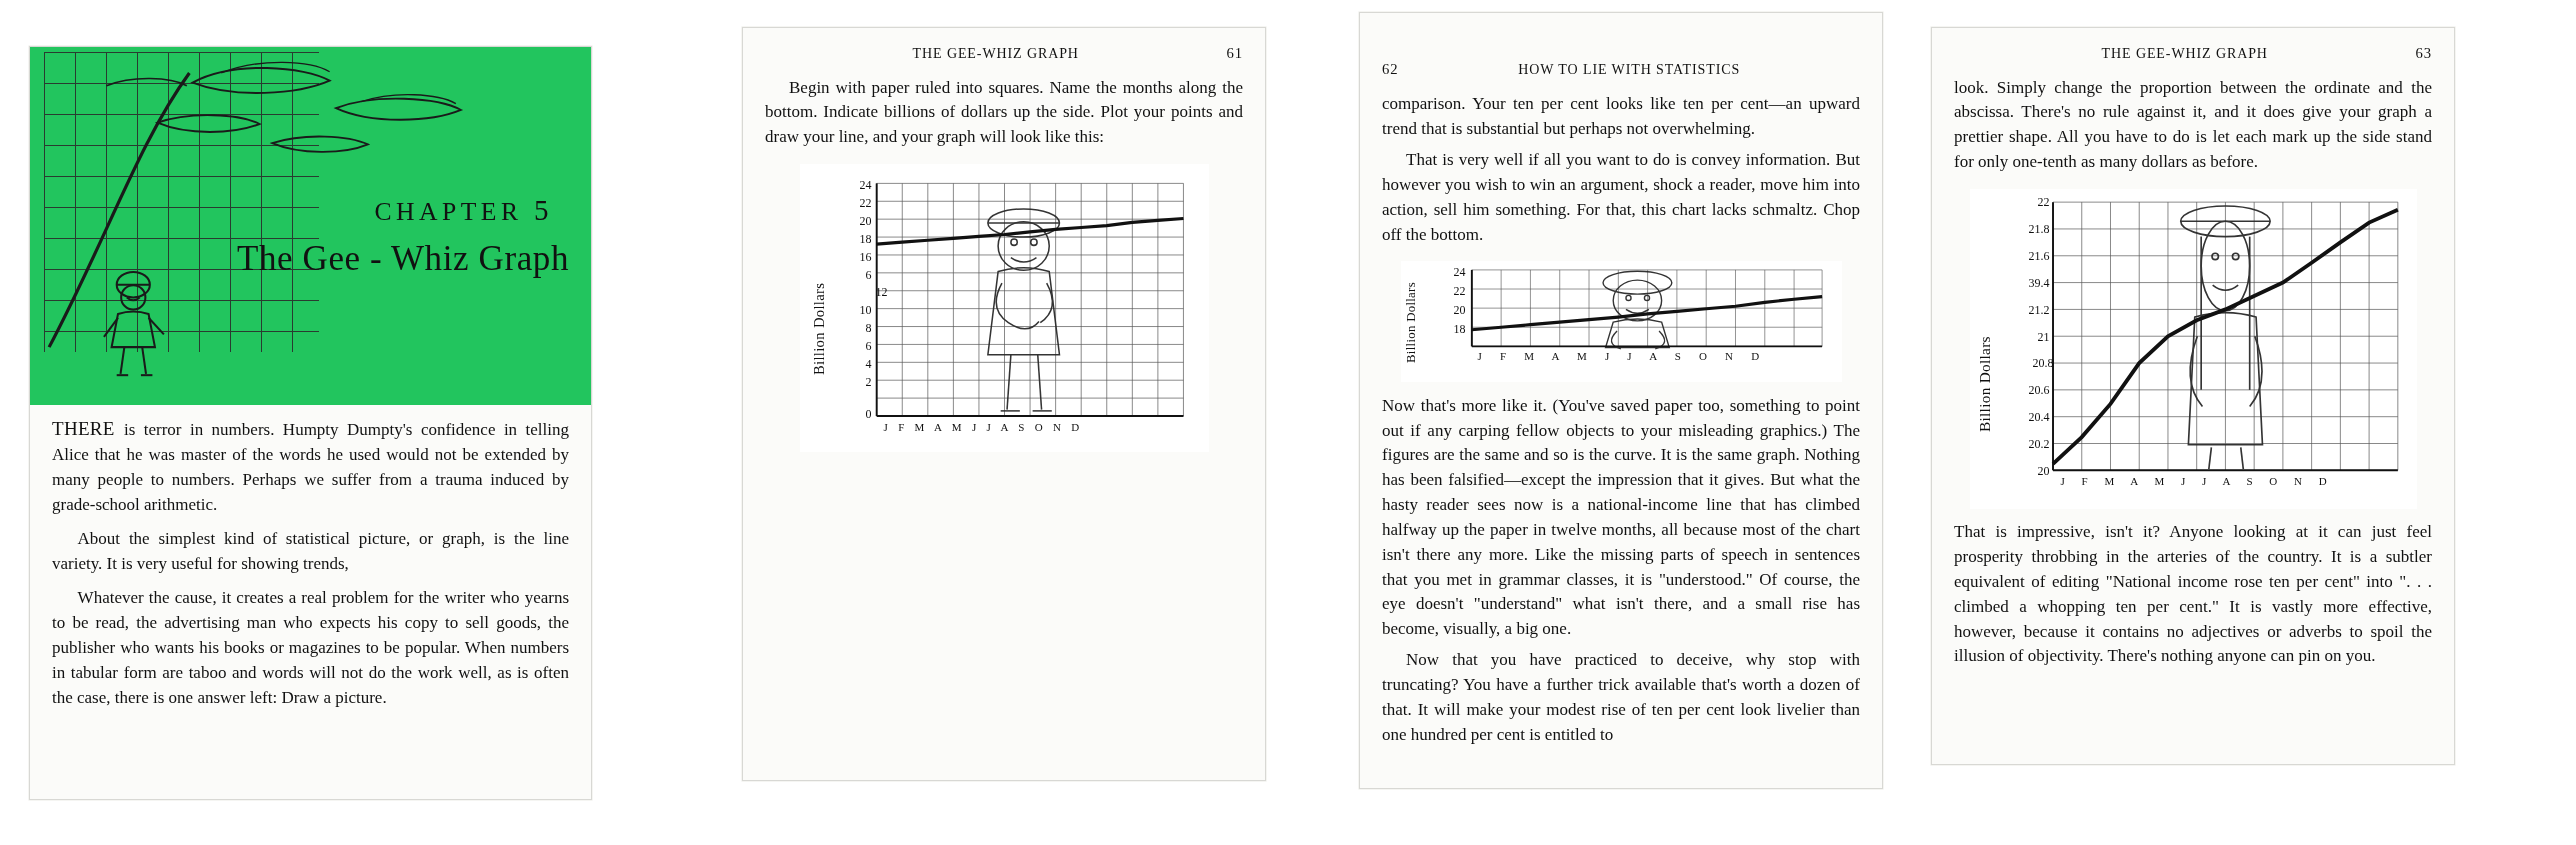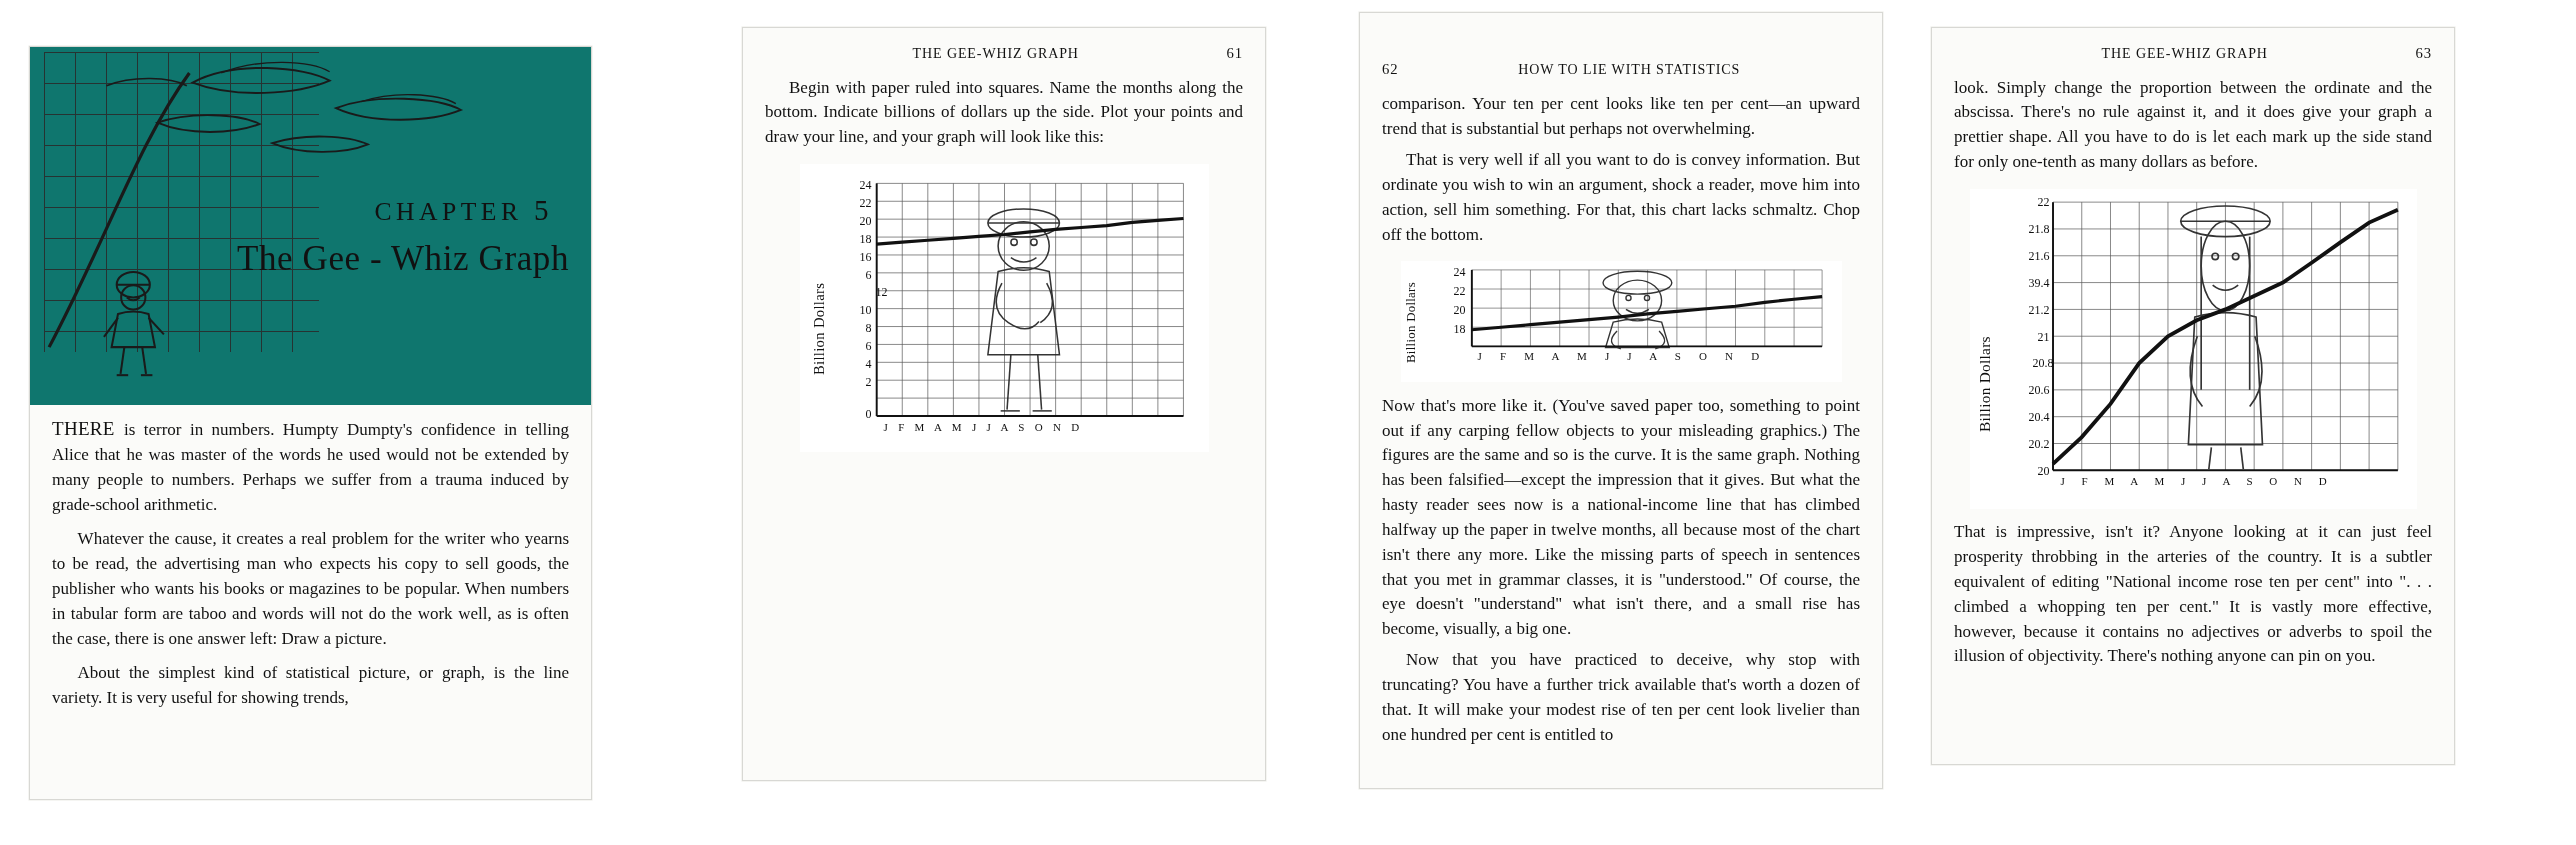--- a/index.html
+++ b/index.html
@@ -36,21 +36,21 @@
     width: 563px;
     height: 754px;
     margin-left: 29px;
     margin-top: 46px;
     padding: 0;
   }
   .p1-art {
     position: relative;
     width: 100%;
     height: 358px;
-    background: #0f766e;
+    background: #22c55e;
     overflow: hidden;
   }
   .p1-grid {
     position: absolute;
     left: 14px; top: 5.1px;
     width: 275px; height: 300px;
     background-image:
       repeating-linear-gradient(to right, #2a2a2a 0 1.3px, transparent 1.3px 31px),
       repeating-linear-gradient(to bottom, #2a2a2a 0 1.3px, transparent 1.3px 31px);
     opacity: .88;
@@ -190,22 +190,22 @@
         </g>
       </svg>
       <div class="p1-chapter">
         <span>CHAPTER</span><span class="num">5</span>
       </div>
       <div class="p1-title">The Gee - Whiz Graph</div>
     </div>
 
     <div class="p1-body">
       <p><span class="smallcaps">THERE </span><span>is terror in numbers. Humpty Dumpty's confidence in telling Alice that he was master of the words he used would not be extended by many people to numbers. Perhaps we suffer from a trauma induced by grade-school arithmetic.</span></p>
+      <p class="indent">About the simplest kind of statistical picture, or graph, is the line variety. It is very useful for showing trends,</p>
       <p class="indent">Whatever the cause, it creates a real problem for the writer who yearns to be read, the advertising man who expects his copy to sell goods, the publisher who wants his books or magazines to be popular. When numbers in tabular form are taboo and words will not do the work well, as is often the case, there is one answer left: Draw a picture.</p>
-      <p class="indent">About the simplest kind of statistical picture, or graph, is the line variety. It is very useful for showing trends,</p>
     </div>
   </div>
 
   <div class="page page-text page-2">
     <div class="runhead">
       <span class="ttl">THE GEE-WHIZ GRAPH</span>
       <span class="folio">61</span>
     </div>
 
     <div class="bodytext">
@@ -289,21 +289,21 @@
   </div>
 
   <div class="page page-text page-3">
     <div class="runhead left">
       <span class="folio">62</span>
       <span class="ttl">HOW TO LIE WITH STATISTICS</span>
     </div>
 
     <div class="bodytext">
       <p>comparison. Your ten per cent looks like ten per cent—an upward trend that is substantial but perhaps not overwhelming.</p>
-      <p class="indent">That is very well if all you want to do is convey information. But ordinate you wish to win an argument, shock a reader, move him into action, sell him something. For that, this chart lacks schmaltz. Chop off the bottom.</p>
+      <p class="indent">That is very well if all you want to do is convey information. But however you wish to win an argument, shock a reader, move him into action, sell him something. For that, this chart lacks schmaltz. Chop off the bottom.</p>
     </div>
 
     <div class="chart-wrap">
       <div class="chart" style="width:441px;height:121px;">
         <div class="axis-title" style="left:3.8px; top:102px; font-size:12.8px;">Billion Dollars</div>
         <svg width="441" height="121" viewBox="0 0 690 190">
           <g stroke="#3a3a3a" stroke-width="1" opacity=".85">
             <line x1="110" y1="14" x2="660" y2="14"></line>
             <line x1="110" y1="44" x2="660" y2="44"></line>
             <line x1="110" y1="74" x2="660" y2="74"></line>

